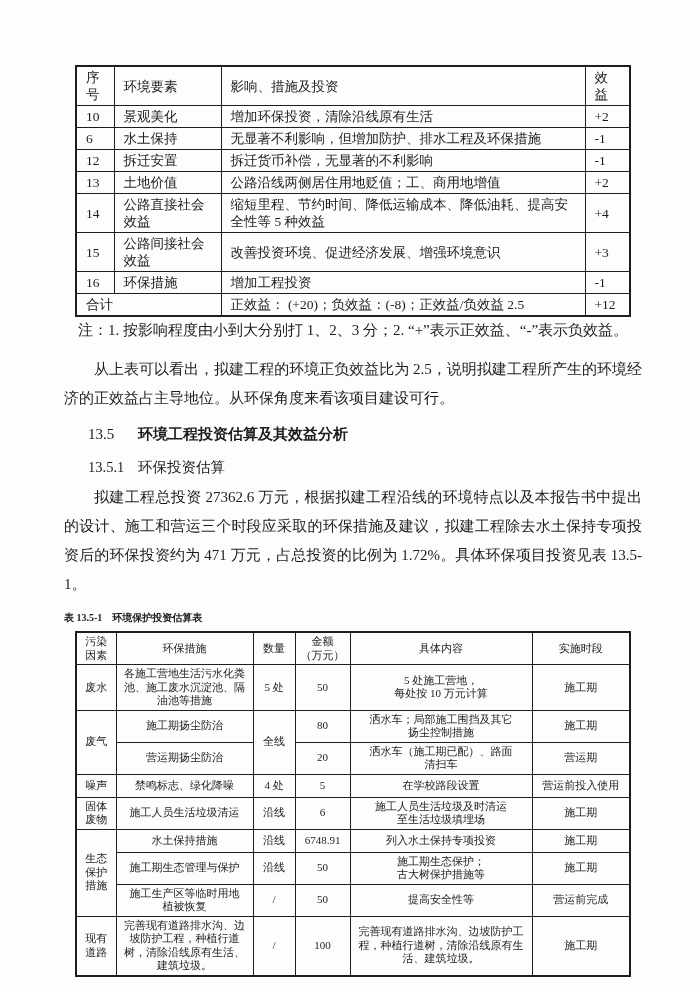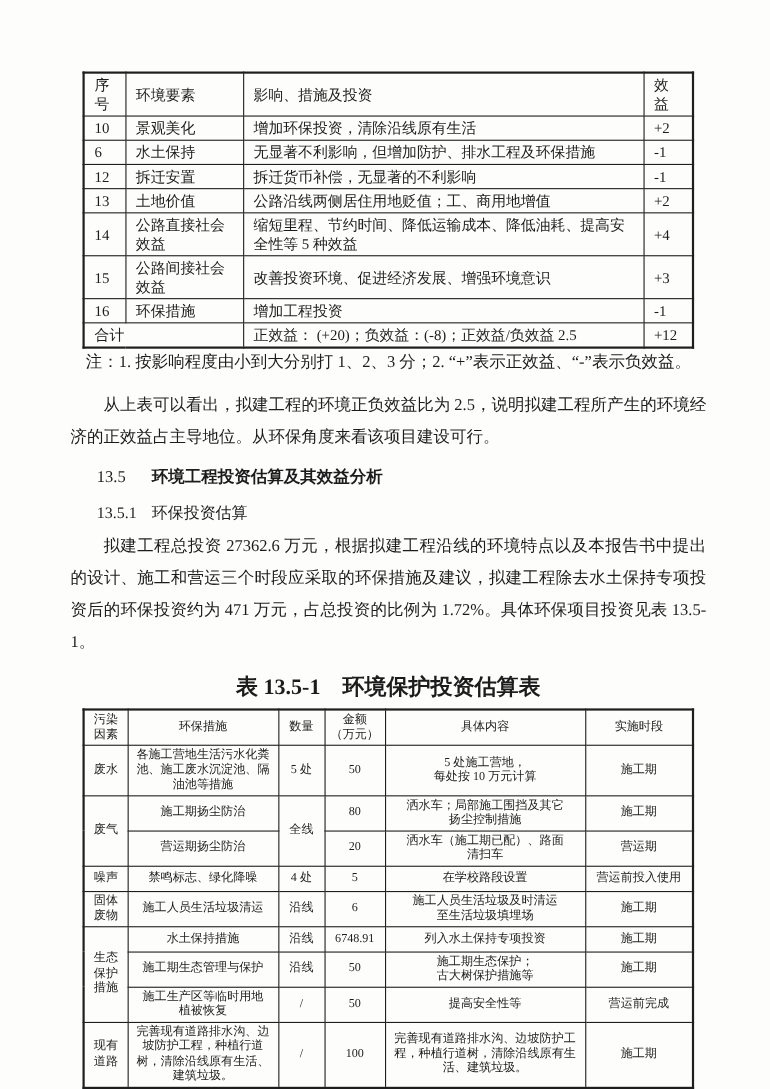--- a/index.html
+++ b/index.html
@@ -58,23 +58,23 @@
   .p1 { margin-top: 16px; }
   .p2 { margin-top: 6px; }
   
   .h1 { margin: 10px 0 0 24px; font-size: 15px; line-height: 21px; }
   .h1 .num { display: inline-block; min-width: 50px; }
   .h1 .ttl { font-weight: bold; font-family: "Liberation Sans", "DejaVu Sans", sans-serif; }
   .h2 { margin: 12px 0 0 24px; font-size: 14.5px; line-height: 20px; }
   .h2 .num { display: inline-block; min-width: 50px; }
   
   .caption {
-    text-align: center;
+    text-align: left;
     font-weight: bold;
-    font-size: 20px;
+    font-size: 10px;
     margin: 12px 0 6px 0;
   }
   
   .t2 {
     width: 554px;
     font-size: 11px;
     border: 2px solid #1e1e1e;
   }
   .t2 td {
     border: 1.2px solid #1e1e1e;

